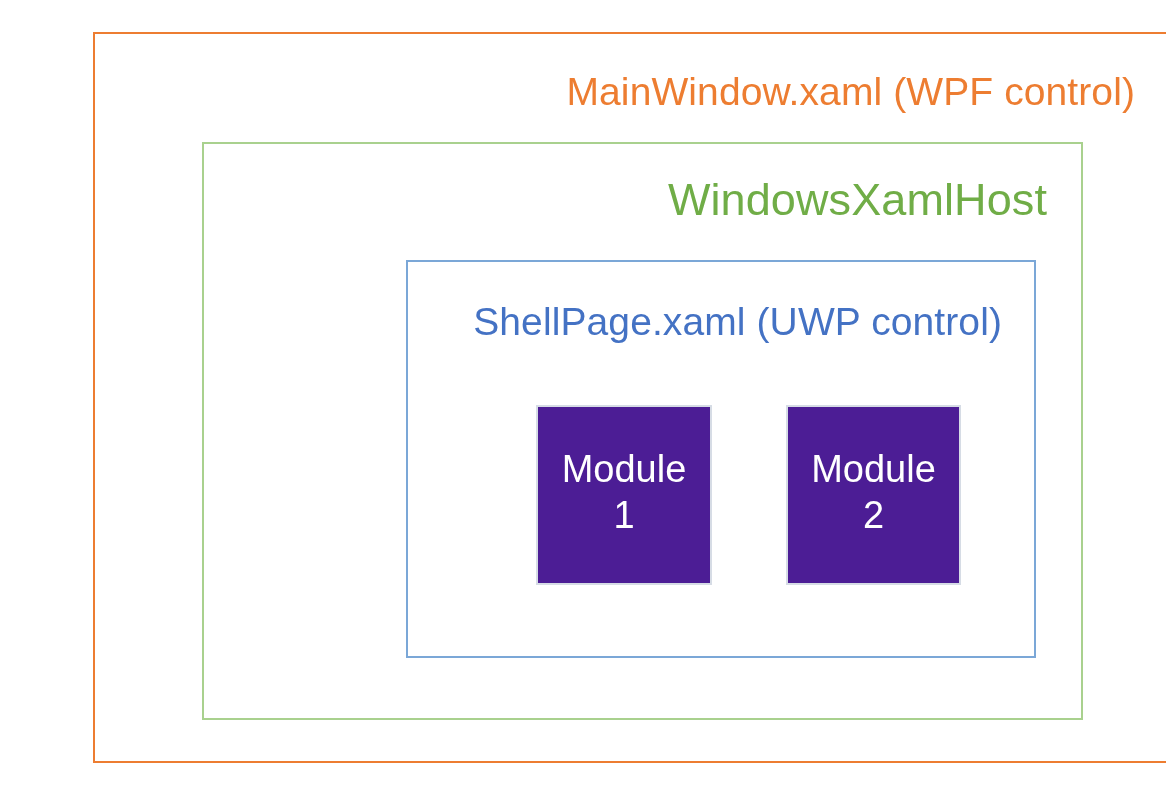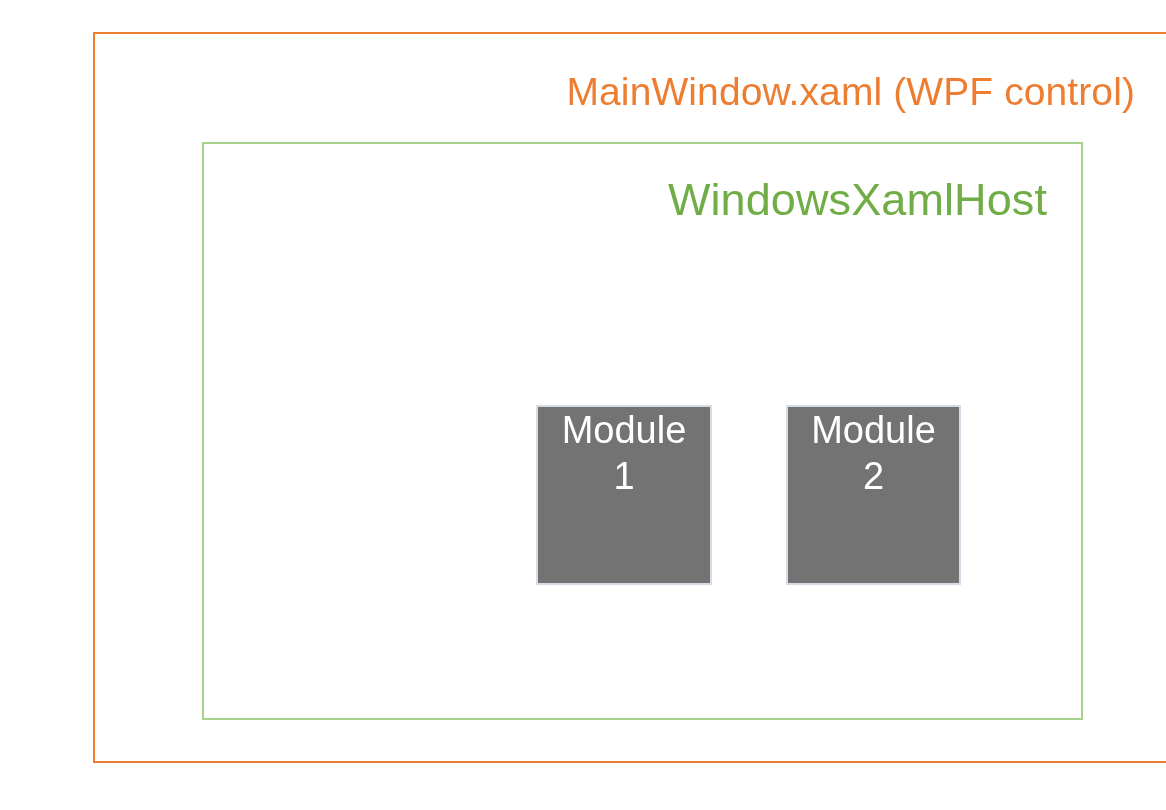--- a/index.html
+++ b/index.html
@@ -84,24 +84,24 @@
     right: 32px;
     top: 38px;
     font-size: 39px;
     color: #4472C4;
   }
 
   
   .module-box {
     position: absolute;
     box-sizing: border-box;
-    background: #737373;
+    background: #4c1d95;
     border: 2px solid #D6DCE5;
     display: flex;
-    align-items: flex-start;
+    align-items: center;
     justify-content: center;
     color: #ffffff;
     font-size: 38px;
     line-height: 1.22;
     text-align: center;
   }
   .module-1 {
     left: 500px;
     top: 405px;
     width: 176px;
@@ -127,20 +127,24 @@
   <div class="outer-frame">
 
     <div class="frame-label label-outer">MainWindow.xaml (WPF control)</div>
   </div>
 
   <div class="middle-frame">
 
     <div class="frame-label label-middle">WindowsXamlHost</div>
   </div>
 
+  <div class="inner-frame">
+
+    <div class="frame-label label-inner">ShellPage.xaml (UWP control)</div>
+  </div>
 
   <div class="module-box module-1">
     <span class="module-label">Module
 1</span>
   </div>
 
   <div class="module-box module-2">
     <span class="module-label">Module
 2</span>
   </div>

